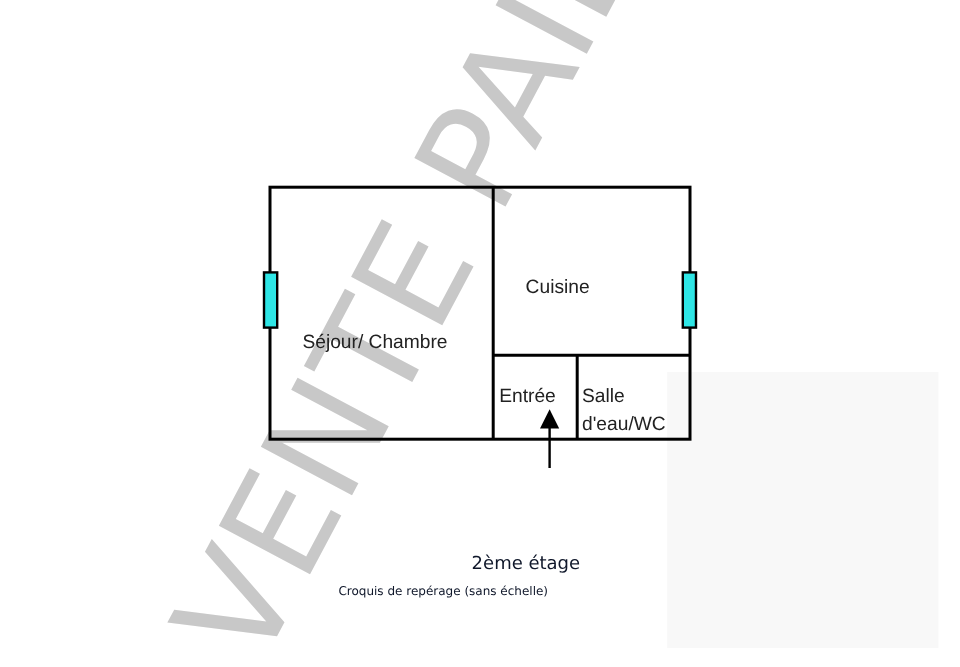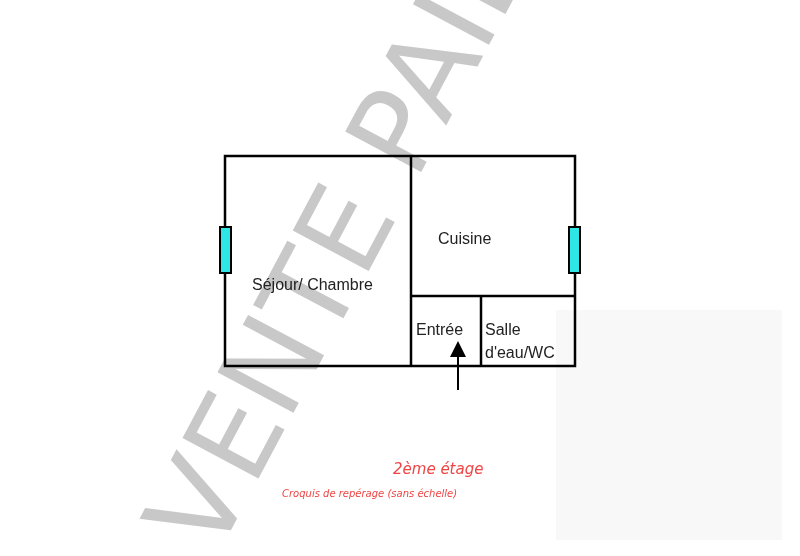--- a/index.html
+++ b/index.html
@@ -1,20 +1,20 @@
 <!DOCTYPE html>
 <html><head>
 <meta charset="utf-8">
 <style>
   html,body{margin:0;padding:0;background:#ffffff;}
   body{width:800px;height:556px;position:relative;overflow:hidden;font-family:"Liberation Sans",sans-serif;}
   .panel{position:absolute;left:556px;top:310px;width:226px;height:230px;background:#f8f8f8;}
   svg{position:absolute;left:0;top:0;}
   .lbl{font-family:"Liberation Sans",sans-serif;font-size:16px;fill:#222;}
-  .cap{position:absolute;font-family:"DejaVu Sans",sans-serif;color:#ef4444;white-space:nowrap;font-style:italic;}
+  .cap{position:absolute;font-family:"DejaVu Sans",sans-serif;color:#0f172a;white-space:nowrap;}
   .wm{font-family:"DejaVu Sans",sans-serif;font-size:118px;fill:#c8c8c8;}
 </style>
 </head>
 <body>
 
 <div class="panel"></div>
 
 <svg width="800" height="556">
   <g>
     <text class="wm" transform="translate(215,560) rotate(-62)">VENTE PAIEMENT</text>

